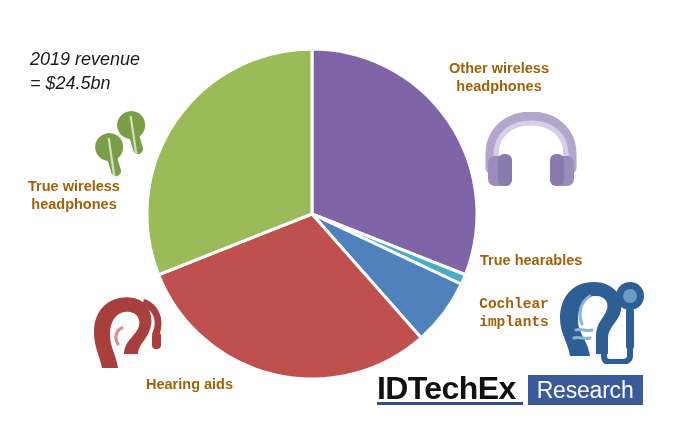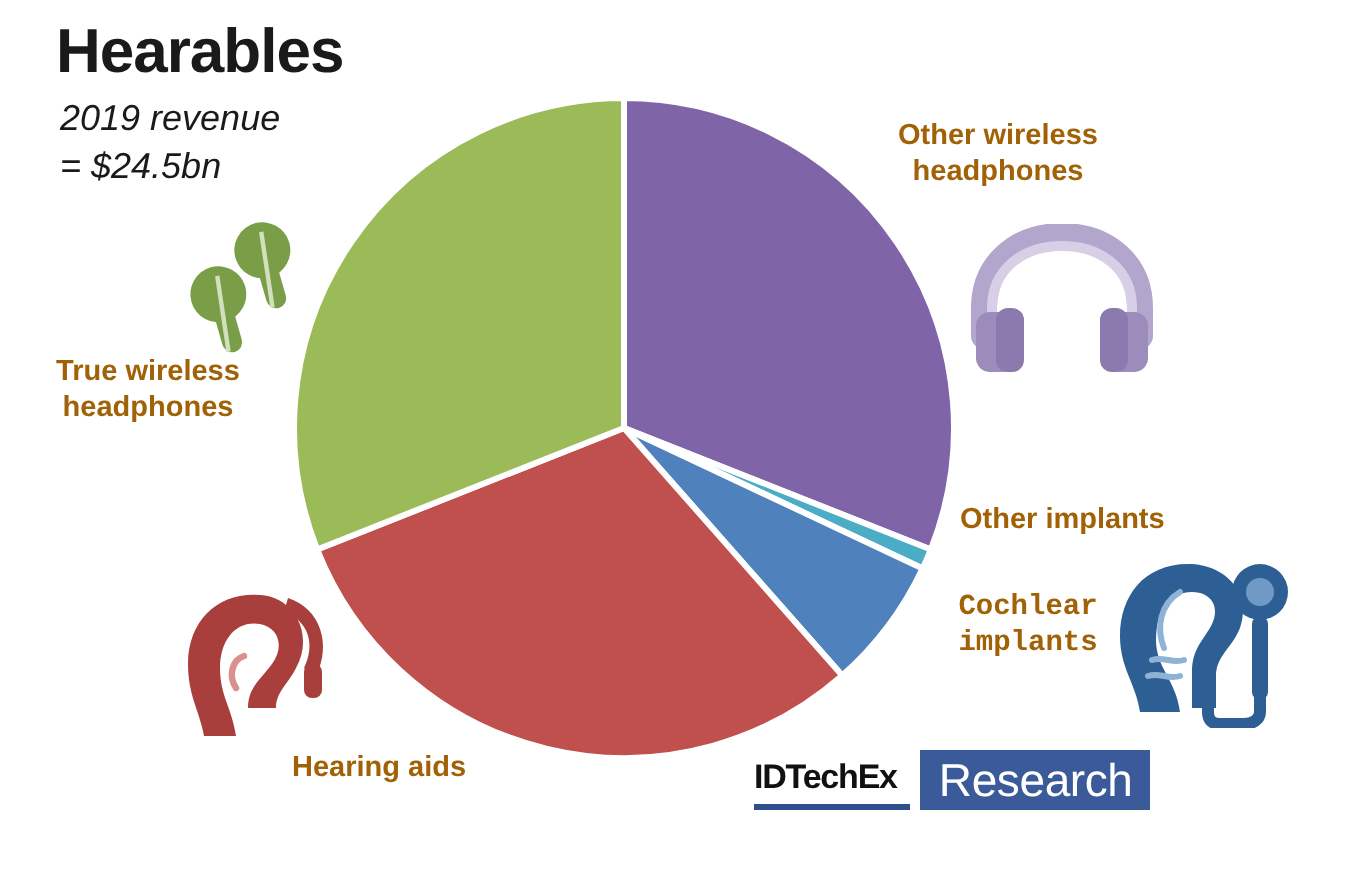--- a/index.html
+++ b/index.html
@@ -41,53 +41,52 @@
   
   .icon{position:absolute;}
   #icon-earbuds{left:88px;top:108px;}
   #icon-headphones{left:482px;top:112px;}
   #icon-hearing-aid{left:78px;top:288px;}
   #icon-cochlear{left:552px;top:276px;}
 
   
   #logo{position:absolute;left:377px;top:375px;display:flex;align-items:stretch;height:30px;}
   #logo-word{
-    font-size:17px;font-weight:bold;color:#111;letter-spacing:-0.6px;
+    font-size:32px;font-weight:bold;color:#111;letter-spacing:-0.6px;
     border-bottom:3px solid #2f4f8f;padding:0 7px 1px 0;line-height:27px;
   }
   #logo-box{
     background:#3b5a9a;color:#ffffff;font-size:23px;
     padding:0 9px;margin-left:5px;line-height:30px;letter-spacing:-0.2px;
   }
 </style>
 </head>
 <body>
 
 <div class="stage">
 
-  <div id="title">Hearables</div>
   <div id="subtitle">2019 revenue
 = $24.5bn</div>
 
   <svg id="pie" width="686" height="435">
     <g id="pie-slices">
         <path d="M 312 214 L 312.00 49.00 A 165 165 0 0 1 465.41 274.74 Z" fill="#8064a8" stroke="#ffffff" stroke-width="3" stroke-linejoin="round"></path>
         <path d="M 312 214 L 465.41 274.74 A 165 165 0 0 1 461.30 284.25 Z" fill="#4bacc6" stroke="#ffffff" stroke-width="3" stroke-linejoin="round"></path>
         <path d="M 312 214 L 461.30 284.25 A 165 165 0 0 1 421.12 337.77 Z" fill="#4f81bd" stroke="#ffffff" stroke-width="3" stroke-linejoin="round"></path>
         <path d="M 312 214 L 421.12 337.77 A 165 165 0 0 1 158.59 274.74 Z" fill="#c0504d" stroke="#ffffff" stroke-width="3" stroke-linejoin="round"></path>
         <path d="M 312 214 L 158.59 274.74 A 165 165 0 0 1 312.00 49.00 Z" fill="#9bbb59" stroke="#ffffff" stroke-width="3" stroke-linejoin="round"></path>
       </g>
   </svg>
 
   <div class="lbl" id="lbl-other-wireless">Other wireless
 headphones</div>
   <div class="lbl" id="lbl-true-wireless">True wireless
 headphones</div>
   <div class="lbl" id="lbl-hearing-aids">Hearing aids</div>
-  <div class="lbl" id="lbl-other-hearables">Other implants</div>
+  <div class="lbl" id="lbl-other-hearables">True hearables</div>
   <div class="lbl" id="lbl-cochlear">Cochlear
 implants</div>
 
   <svg class="icon" id="icon-earbuds" width="78" height="74" viewBox="0 0 78 74">
     <g fill="#7a9e48">
       <g transform="rotate(-16 44 20)">
         <circle cx="44" cy="17" r="14"></circle>
         <rect x="39" y="17" width="10" height="30" rx="5"></rect>
       </g>
       <g transform="rotate(-16 22 42)">

